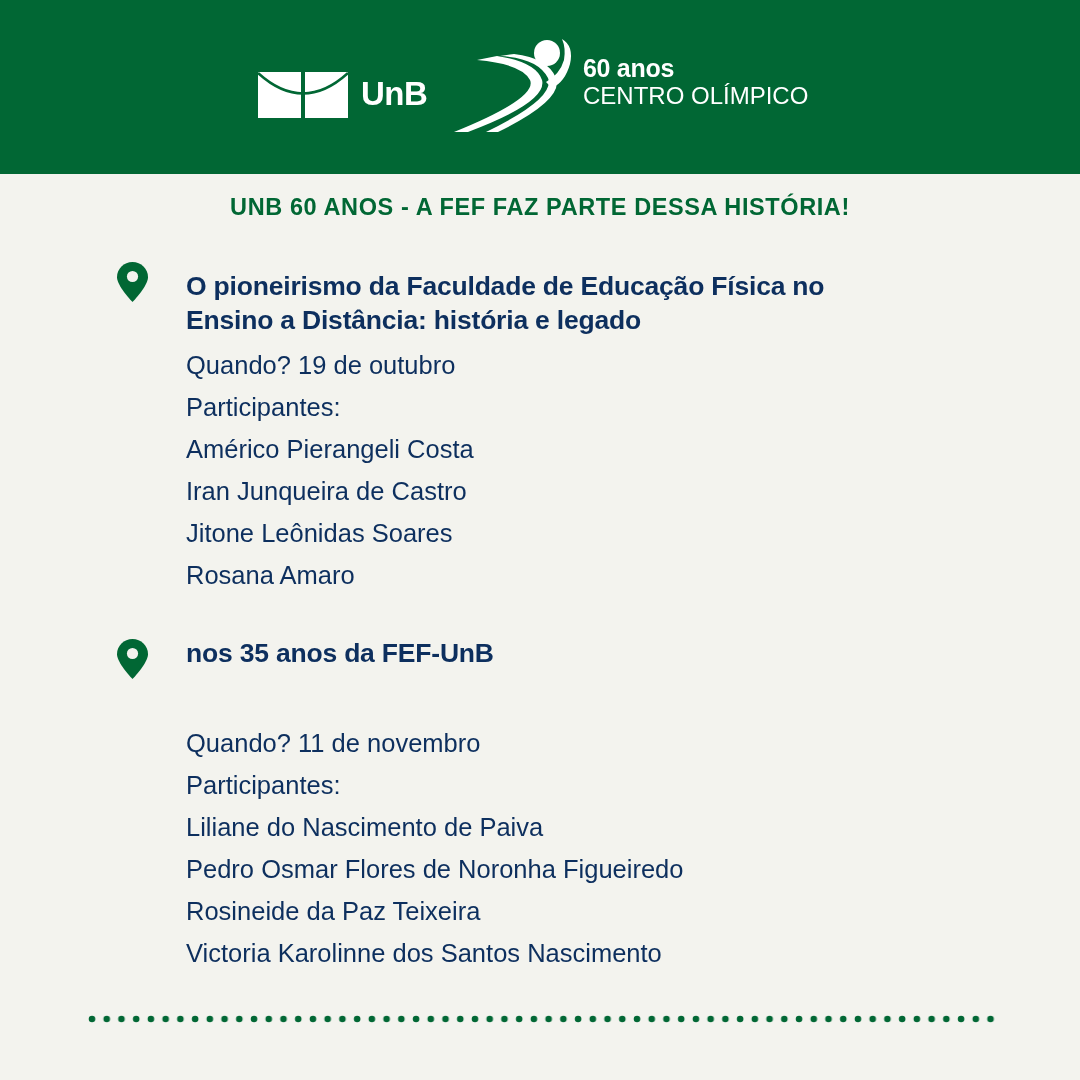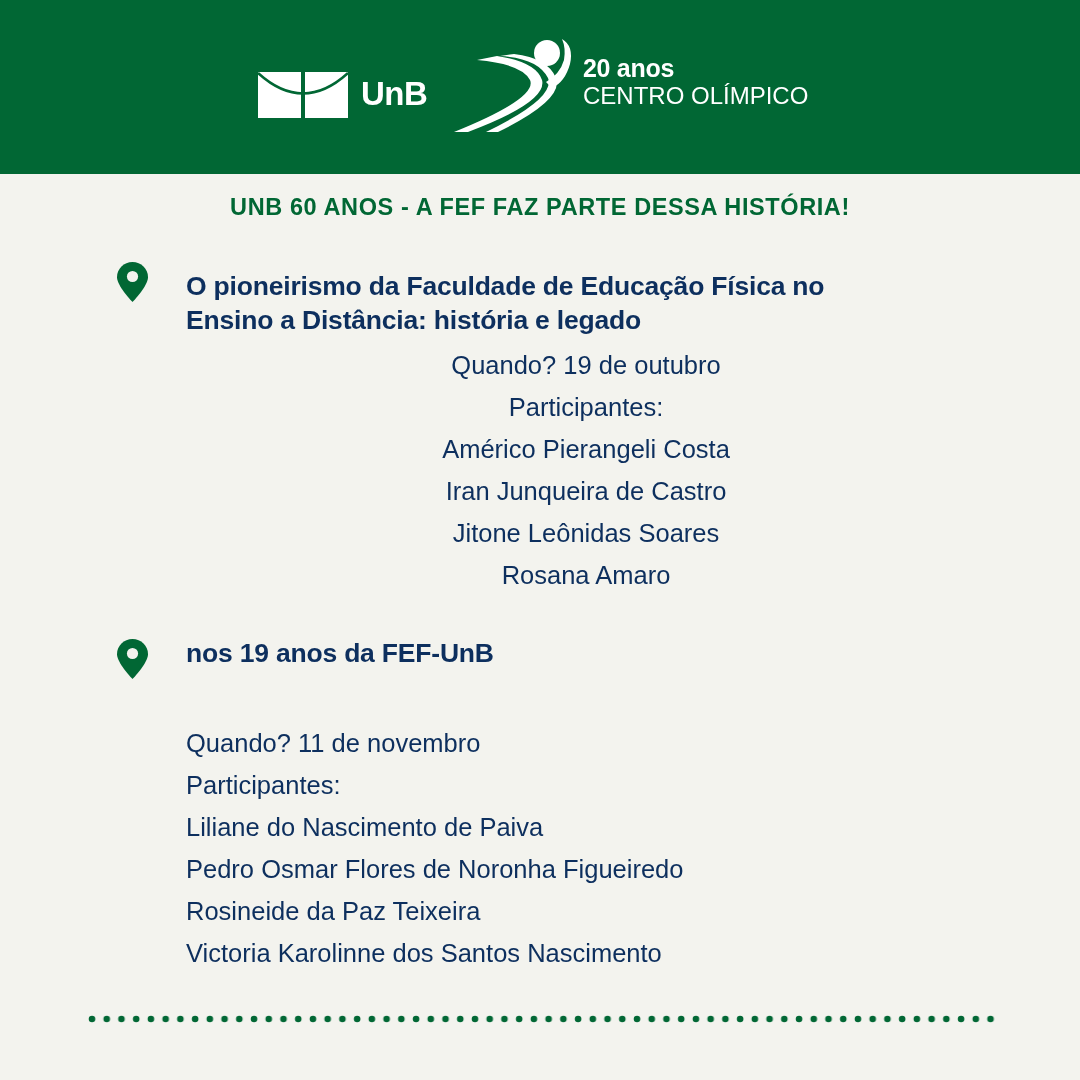--- a/index.html
+++ b/index.html
@@ -134,53 +134,53 @@
   </svg>
   <span class="unb-text">UnB</span>
 
   <svg class="co-logo" viewBox="0 0 124 96">
     <circle cx="95" cy="17" r="13" fill="#ffffff"></circle>
     <path d="M110 3 Q122 10 118 28 Q113 46 100 52 L94 46 Q108 38 112 24 Q114 12 110 3 Z" fill="#ffffff"></path>
     <path d="M25 24 Q70 28 78 44 Q86 62 2 96 L16 96 Q96 66 90 44 Q84 26 45 20 Z" fill="#ffffff"></path>
     <path d="M48 20 Q86 22 96 42 Q104 62 34 96 L46 96 Q112 64 104 42 Q96 22 62 18 Z" fill="#ffffff"></path>
   </svg>
   <div class="co-text">
-    <div class="co-line1">20 anos</div>
+    <div class="co-line1">60 anos</div>
     <div class="co-line2">CENTRO OLÍMPICO</div>
   </div>
 </div>
 
 <div class="headline">UNB 60 ANOS - A FEF FAZ PARTE DESSA HISTÓRIA!</div>
 
 <div class="event" style="top:0;">
   <svg class="pin" viewBox="0 0 31 40" style="top:262px;">
     <path d="M15.5 0 C6.9 0 0 6.7 0 15.2 C0 24 15.5 40 15.5 40 C15.5 40 31 24 31 15.2 C31 6.7 24.1 0 15.5 0 Z" fill="#016734"></path>
     <circle cx="15.5" cy="14.5" r="5.6" fill="#f3f3ee"></circle>
   </svg>
   <div class="event-title" style="top:269px;">
     <div>O pioneirismo da Faculdade de Educação Física no</div>
     <div>Ensino a Distância: história e legado</div>
   </div>
-  <div class="event-lines" style="top:344px;text-align:center;">
+  <div class="event-lines" style="top:344px;">
     <div>Quando? 19 de outubro</div>
     <div>Participantes:</div>
     <div>Américo Pierangeli Costa</div>
     <div>Iran Junqueira de Castro</div>
     <div>Jitone Leônidas Soares</div>
     <div>Rosana Amaro</div>
   </div>
 </div>
 
 <div class="event" style="top:0;">
   <svg class="pin" viewBox="0 0 31 40" style="top:639px;">
     <path d="M15.5 0 C6.9 0 0 6.7 0 15.2 C0 24 15.5 40 15.5 40 C15.5 40 31 24 31 15.2 C31 6.7 24.1 0 15.5 0 Z" fill="#016734"></path>
     <circle cx="15.5" cy="14.5" r="5.6" fill="#f3f3ee"></circle>
   </svg>
   <div class="event-title" style="top:636px;">
-    <div>nos 19 anos da FEF-UnB</div>
+    <div>nos 35 anos da FEF-UnB</div>
   </div>
   <div class="event-lines" style="top:722px;">
     <div>Quando? 11 de novembro</div>
     <div>Participantes:</div>
     <div>Liliane do Nascimento de Paiva</div>
     <div>Pedro Osmar Flores de Noronha Figueiredo</div>
     <div>Rosineide da Paz Teixeira</div>
     <div>Victoria Karolinne dos Santos Nascimento</div>
   </div>
 </div>

